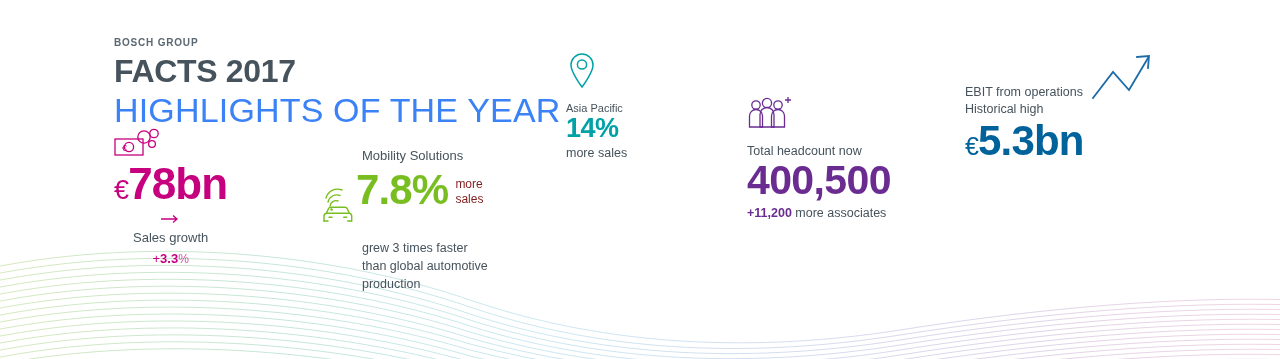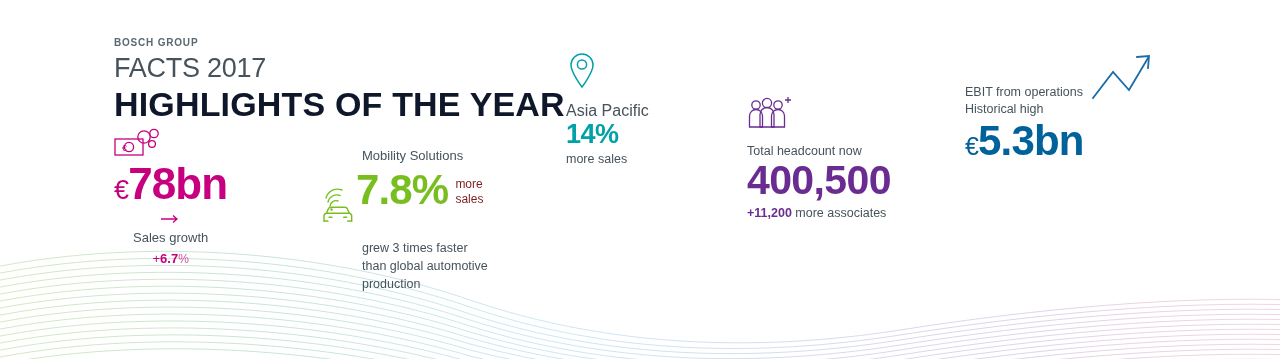--- a/index.html
+++ b/index.html
@@ -35,32 +35,32 @@
   #title-block { left: 114px; top: 38px; }
   .eyebrow {
     font-size: 10px;
     font-weight: bold;
     letter-spacing: 0.08em;
     color: #5b6871;
     margin: 0 0 6px 0;
     line-height: 1;
   }
   .title-main {
-    font-size: 27px;
-    font-weight: normal;
+    font-size: 32px;
+    font-weight: bold;
     color: #46535c;
     letter-spacing: -0.01em;
     line-height: 1.08;
     margin: 0;
     white-space: nowrap;
   }
   .title-sub {
     font-size: 34px;
-    font-weight: 700;
-    color: #0f172a;
+    font-weight: 400;
+    color: #3b82f6;
     letter-spacing: 0.005em;
     line-height: 1.12;
     margin: 2px 0 0 0;
     white-space: nowrap;
   }
 
   
   #sales-block { left: 114px; top: 128px; }
   .money-icon { display: block; margin-bottom: 2px; }
   .sales-figure {
@@ -135,21 +135,21 @@
   .mobility-note {
     font-size: 12.5px;
     color: #46535c;
     line-height: 1.45;
     margin-top: 10px;
   }
 
   
   #asia-block { left: 566px; top: 50px; }
   .asia-label {
-    font-size: 16px;
+    font-size: 11px;
     color: #46535c;
     margin-top: 8px;
     white-space: nowrap;
   }
   .asia-figure {
     font-size: 27px;
     font-weight: bold;
     color: #00a1a7;
     line-height: 1.05;
     letter-spacing: -0.02em;
@@ -267,21 +267,21 @@
       <text x="8" y="23" font-family="'Liberation Sans', sans-serif" font-size="9" fill="#c6007e">€</text>
     </svg>
     <div class="sales-figure">
       <span class="cur">€</span><span>78bn</span>
     </div>
     <div class="sales-growth-row">
       <svg width="20" height="10" viewBox="0 0 20 10" aria-hidden="true">
         <path d="M0,5 L16,5 M12,1.5 L16,5 L12,8.5" fill="none" stroke="#c6007e" stroke-width="1.3"></path>
       </svg>
       <span>Sales growth</span>
-      <span><span class="pct-sign">+</span><span class="pct-val">6.7</span><span class="pct-unit">%</span></span>
+      <span><span class="pct-sign">+</span><span class="pct-val">3.3</span><span class="pct-unit">%</span></span>
     </div>
   </div>
 
   <div class="block" id="mobility-block">
     <div class="mobility-label">Mobility Solutions</div>
     <div class="mobility-row">
       <div class="car-icon-wrap">
         <svg width="36" height="40" viewBox="0 0 36 40" aria-hidden="true">
           <g fill="none" stroke="#78be20" stroke-width="1.4" stroke-linecap="round">
             <path d="M6,13 A12,12 0 0 1 22,5"></path>

